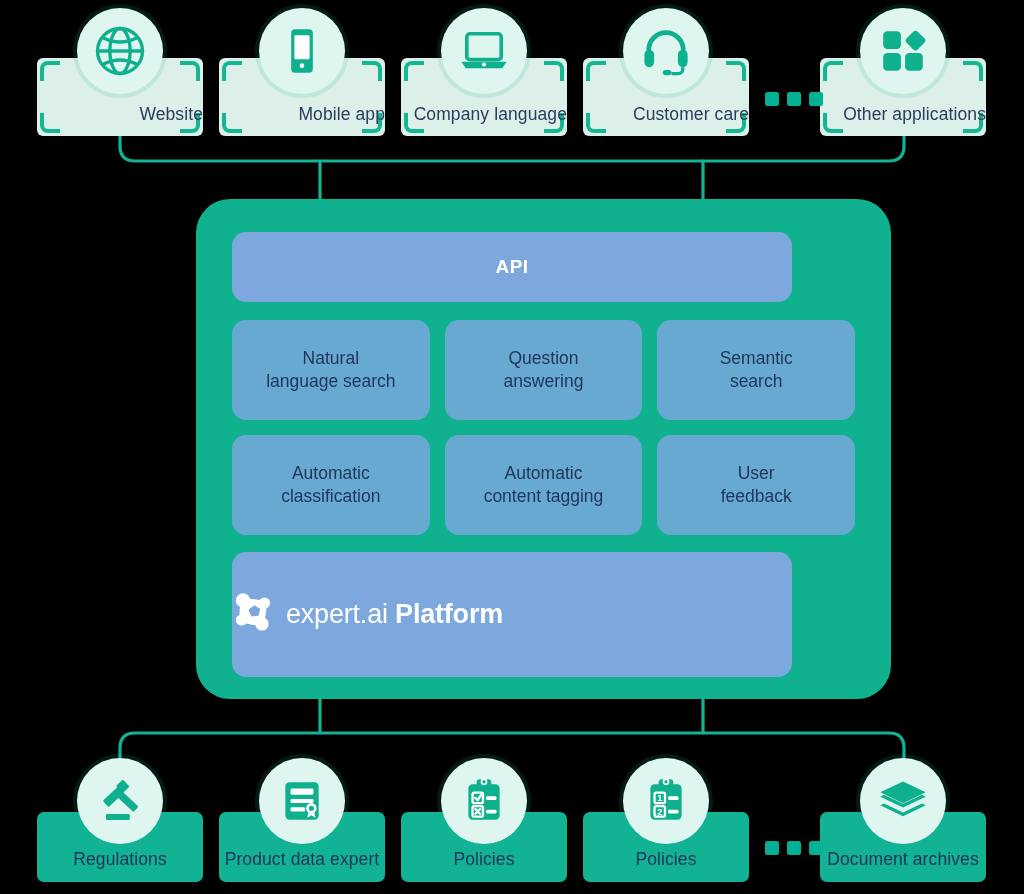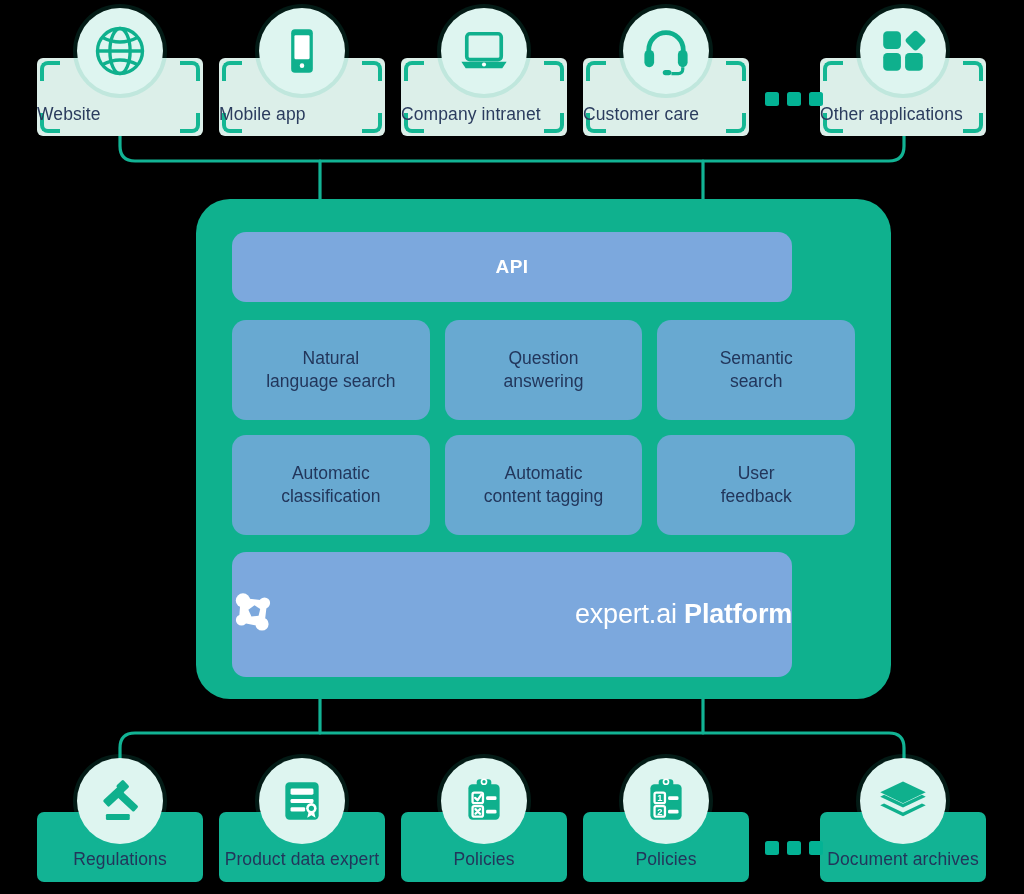--- a/index.html
+++ b/index.html
@@ -42,22 +42,22 @@
     position: absolute;
     width: 20px; height: 20px;
     border: 4px solid #14B793;
   }
   .chan .brk.tl { left: 3px;  top: 3px;  border-right: none;  border-bottom: none; border-top-left-radius: 8px; }
   .chan .brk.tr { right: 3px; top: 3px;  border-left: none;   border-bottom: none; border-top-right-radius: 8px; }
   .chan .brk.bl { left: 3px;  bottom: 3px; border-right: none; border-top: none;   border-bottom-left-radius: 8px; }
   .chan .brk.br { right: 3px; bottom: 3px; border-left: none;  border-top: none;   border-bottom-right-radius: 8px; }
   .chan .clabel {
     position: absolute;
-    left: 0; right: 8px; bottom: 11px;
-    text-align: left;
+    left: 0; right: 0; bottom: 11px;
+    text-align: right;
     font-size: 17.5px;
     color: #2B3C5E;
     letter-spacing: 0.1px;
   }
 
   
   .badge {
     position: absolute;
     width: 86px; height: 86px;
     border-radius: 50%;
@@ -133,21 +133,21 @@
     line-height: 1.32;
     padding: 16px 8px;
   }
   .logo-card {
     margin-top: 17px;
     width: 560px; height: 125px;
     background: #7CA8DD;
     border-radius: 14px;
     display: flex;
     align-items: center;
-    justify-content: space-between;
+    justify-content: flex-start;
     gap: 8px;
   }
   .logo-wordmark {
     font-size: 27px;
     color: #FFFFFF;
     letter-spacing: -0.2px;
     white-space: nowrap;
   }
   .logo-wordmark .lt { font-weight: 300; }
   .logo-wordmark .bd { font-weight: bold; }
@@ -230,21 +230,21 @@
         <rect x="17" y="9.5" width="14" height="22" rx="1" fill="#FFFFFF"></rect>
         <circle cx="24" cy="37.5" r="2.1" fill="#FFFFFF"></circle>
       </svg>
     </div>
 
     <div class="chan" style="left:401px">
       <span class="brk tl"></span>
       <span class="brk tr"></span>
       <span class="brk bl"></span>
       <span class="brk br"></span>
-      <span class="clabel">Company intranet</span>
+      <span class="clabel">Company language</span>
     </div>
     <div class="badge" style="left:441px; top:-50px">
       <svg width="56" height="56" viewBox="0 0 52 52">
         <rect x="10" y="10" width="32" height="24" rx="3" fill="none" stroke="#0FB08D" stroke-width="3.4"></rect>
         <path d="M5 36 H47 L43 42 H9 Z" fill="#0FB08D"></path>
         <circle cx="26" cy="38.5" r="1.9" fill="#FFFFFF"></circle>
       </svg>
     </div>
 
     <div class="chan" style="left:583px">

